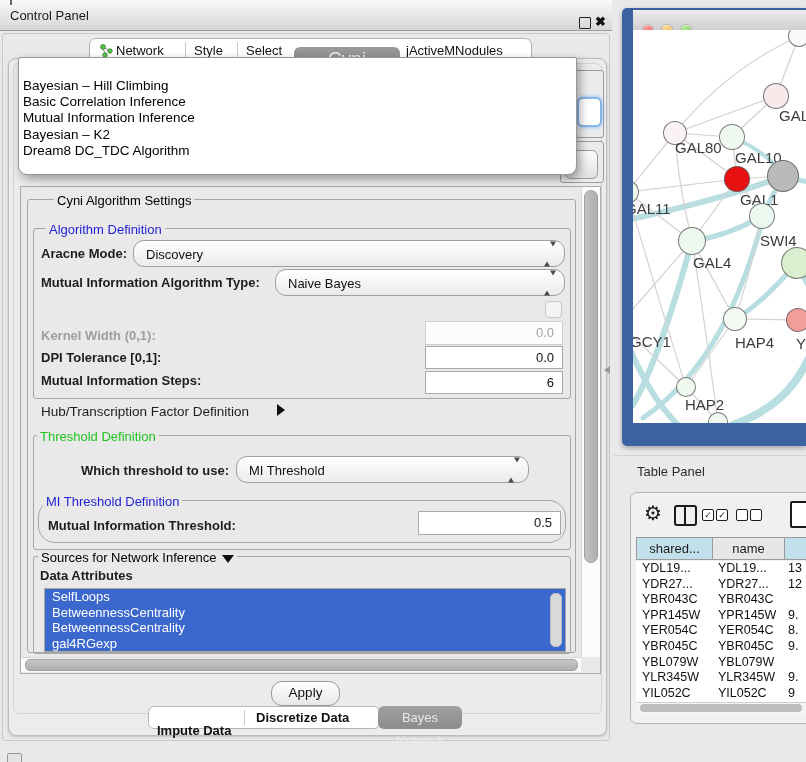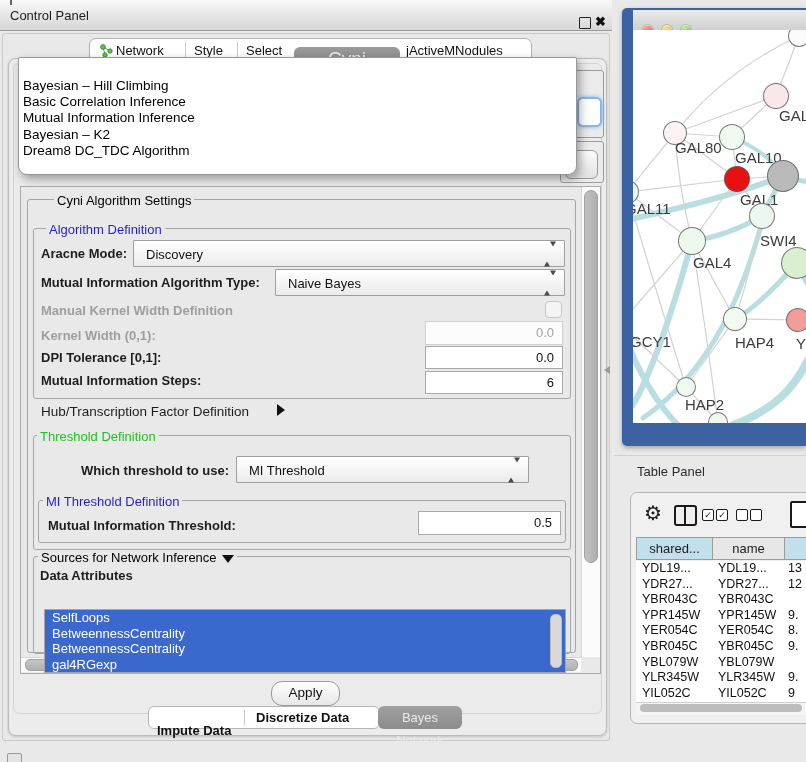--- a/index.html
+++ b/index.html
@@ -46,34 +46,34 @@
   .hsb-thumb{left:25px;top:659px;width:551px;height:10px;background:linear-gradient(#c6c6c6,#b0b0b0);border:1px solid #a0a0a0;border-radius:5px;}
 
   .fieldset{border:1px solid #a6a6a6;border-radius:3px;}
   .legend{position:absolute;top:-7px;background:#e9e9e9;padding:0 3px;font-size:13px;white-space:nowrap;}
   .legend.blue{color:#1f1fd4;}
   .legend.green{color:#21c421;}
   .flabel{position:absolute;font-size:13px;font-weight:bold;color:#1d1d1d;white-space:nowrap;}
   .flabel.dis{color:#9e9e9e;}
   .plain-label{position:absolute;font-size:13.5px;color:#1d1d1d;white-space:nowrap;}
 
-  .combo{position:absolute;background:linear-gradient(#ffffff,#ebebeb);border:1px solid #9f9f9f;border-radius:1px;font-size:13px;color:#111;}
+  .combo{position:absolute;background:linear-gradient(#ffffff,#ebebeb);border:1px solid #9f9f9f;border-radius:11px;font-size:13px;color:#111;}
   .combo .val{position:absolute;left:12px;top:50%;transform:translateY(-50%);white-space:nowrap;}
   .combo .arrows{position:absolute;right:8px;top:50%;transform:translateY(-50%);}
   .tri-up{width:0;height:0;border-left:3.5px solid transparent;border-right:3.5px solid transparent;border-bottom:5px solid #4a4a4a;margin-bottom:2px;}
   .tri-down{width:0;height:0;border-left:3.5px solid transparent;border-right:3.5px solid transparent;border-top:5px solid #4a4a4a;}
 
   .tfield{position:absolute;background:#fff;border:1px solid #a9a9a9;font-size:13px;color:#111;text-align:right;line-height:22px;padding-right:8px;box-sizing:border-box;}
   .tfield.dis{background:#fcfcfc;border-color:#cfcfcf;color:#a3a3a3;}
   .checkbox{position:absolute;width:15px;height:15px;background:#f4f4f4;border:1px solid #c6c6c6;border-radius:4px;}
 
   .arrow-right{position:absolute;width:0;height:0;border-top:6px solid transparent;border-bottom:6px solid transparent;border-left:8px solid #111;}
   .arrow-down-s{display:inline-block;width:0;height:0;border-left:6px solid transparent;border-right:6px solid transparent;border-top:8px solid #111;margin-left:5px;vertical-align:middle;}
 
-  .attr-list{left:44px;top:588px;width:520px;height:62px;background:#fff;border:1px solid #a5a5a5;overflow:hidden;margin-top:21px;}
+  .attr-list{left:44px;top:588px;width:520px;height:62px;background:#fff;border:1px solid #a5a5a5;overflow:hidden;}
   .attr-item{height:15.5px;background:#3b68cc;color:#fff;font-size:13px;line-height:15.5px;padding-left:7px;white-space:nowrap;}
   .attr-sb{position:absolute;right:3px;top:4px;width:10px;height:52px;background:#d9d9d9;border:1px solid #bdbdbd;border-radius:5px;}
 
   .apply-btn{left:271px;top:681px;width:67px;height:23px;background:linear-gradient(#ffffff,#e7e7e7);border:1px solid #999;border-radius:11px;font-size:13.5px;color:#111;text-align:center;line-height:22px;}
 
   .btabs-strip{left:148px;top:706px;width:230px;height:21px;background:#fff;border:1px solid #b6b6b6;border-radius:6px;}
   .btab-label{position:absolute;top:3px;font-size:13px;font-weight:bold;color:#111;white-space:nowrap;}
   .btab-sep{position:absolute;left:95px;top:3px;width:1px;height:15px;background:#c9c9c9;}
   .btab-dark{left:378px;top:706px;width:84px;height:23px;background:linear-gradient(#a0a0a0,#8c8c8c);border-radius:6px;color:#e9e9e9;font-size:13px;text-align:center;line-height:23px;}
 
@@ -175,21 +175,20 @@
     <span class="val">Discovery</span>
     <span class="arrows"><span class="tri-up"></span><span class="tri-down"></span></span>
   </div>
 
   <span class="flabel" style="left:41px;top:275px;">Mutual Information Algorithm Type:</span>
   <div class="combo" style="left:275px;top:269px;width:288px;height:25px;">
     <span class="val">Naive Bayes</span>
     <span class="arrows"><span class="tri-up"></span><span class="tri-down"></span></span>
   </div>
 
-  <span class="flabel dis" style="left:41px;top:303px;">Manual Kernel Width Definition</span>
   <div class="checkbox" style="left:545px;top:301px;"></div>
 
   <span class="flabel dis" style="left:41px;top:328px;">Kernel Width (0,1):</span>
   <div class="tfield dis" style="left:425px;top:321px;width:138px;height:24px;">0.0</div>
 
   <span class="flabel" style="left:41px;top:350px;">DPI Tolerance [0,1]:</span>
   <div class="tfield" style="left:425px;top:346px;width:138px;height:23px;">0.0</div>
 
   <span class="flabel" style="left:41px;top:373px;">Mutual Information Steps:</span>
   <div class="tfield" style="left:425px;top:371px;width:138px;height:23px;">6</div>
@@ -198,21 +197,21 @@
   <div class="arrow-right" style="left:277px;top:404px;"></div>
 
   <div class="abs fieldset" style="left:33px;top:435px;width:536px;height:113px;">
     <span class="legend green" style="left:3px;">Threshold Definition</span>
   </div>
   <span class="flabel" style="left:81px;top:463px;">Which threshold to use:</span>
   <div class="combo" style="left:236px;top:456px;width:291px;height:25px;">
     <span class="val">MI Threshold</span>
     <span class="arrows"><span class="tri-up"></span><span class="tri-down"></span></span>
   </div>
-  <div class="abs fieldset" style="left:38px;top:500px;width:526px;height:41px;">
+  <div class="abs fieldset" style="left:38px;top:500px;width:526px;height:41px;border-radius:17px;">
     <span class="legend blue" style="left:4px;">MI Threshold Definition</span>
   </div>
   <span class="flabel" style="left:48px;top:518px;">Mutual Information Threshold:</span>
   <div class="tfield" style="left:418px;top:511px;width:143px;height:24px;">0.5</div>
 
   <div class="abs fieldset" style="left:33px;top:556px;width:536px;height:96px;">
     <span class="legend" style="left:4px;"><span>Sources for Network Inference</span><span class="arrow-down-s"></span></span>
   </div>
   <span class="flabel" style="left:40px;top:568px;">Data Attributes</span>
   <div class="abs attr-list">

